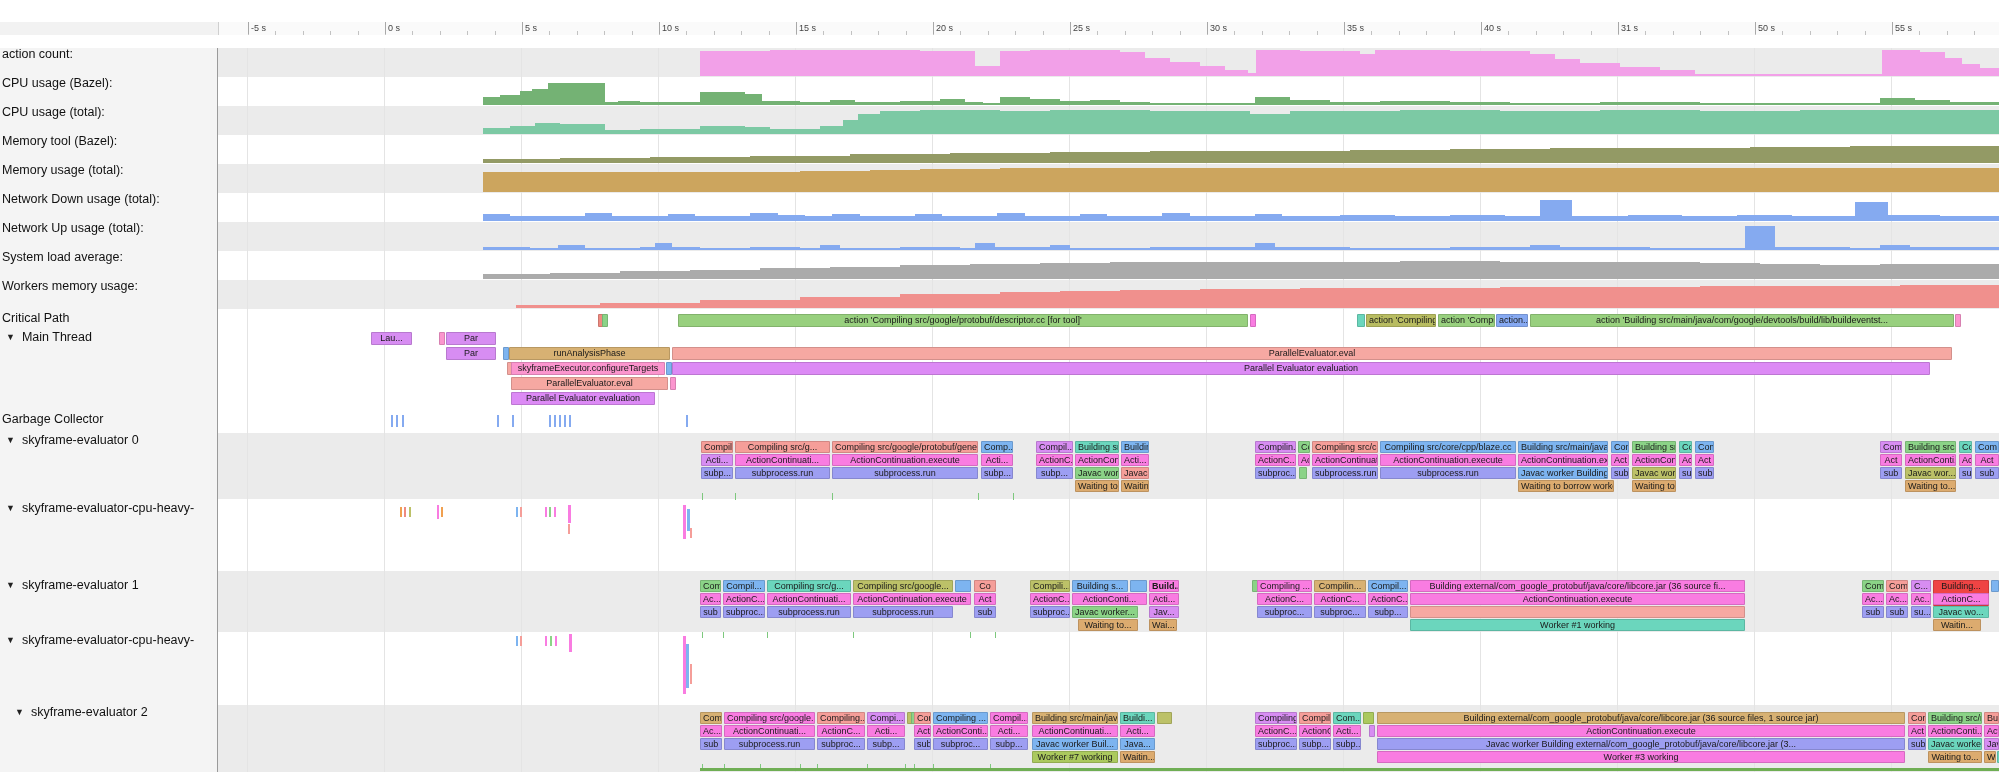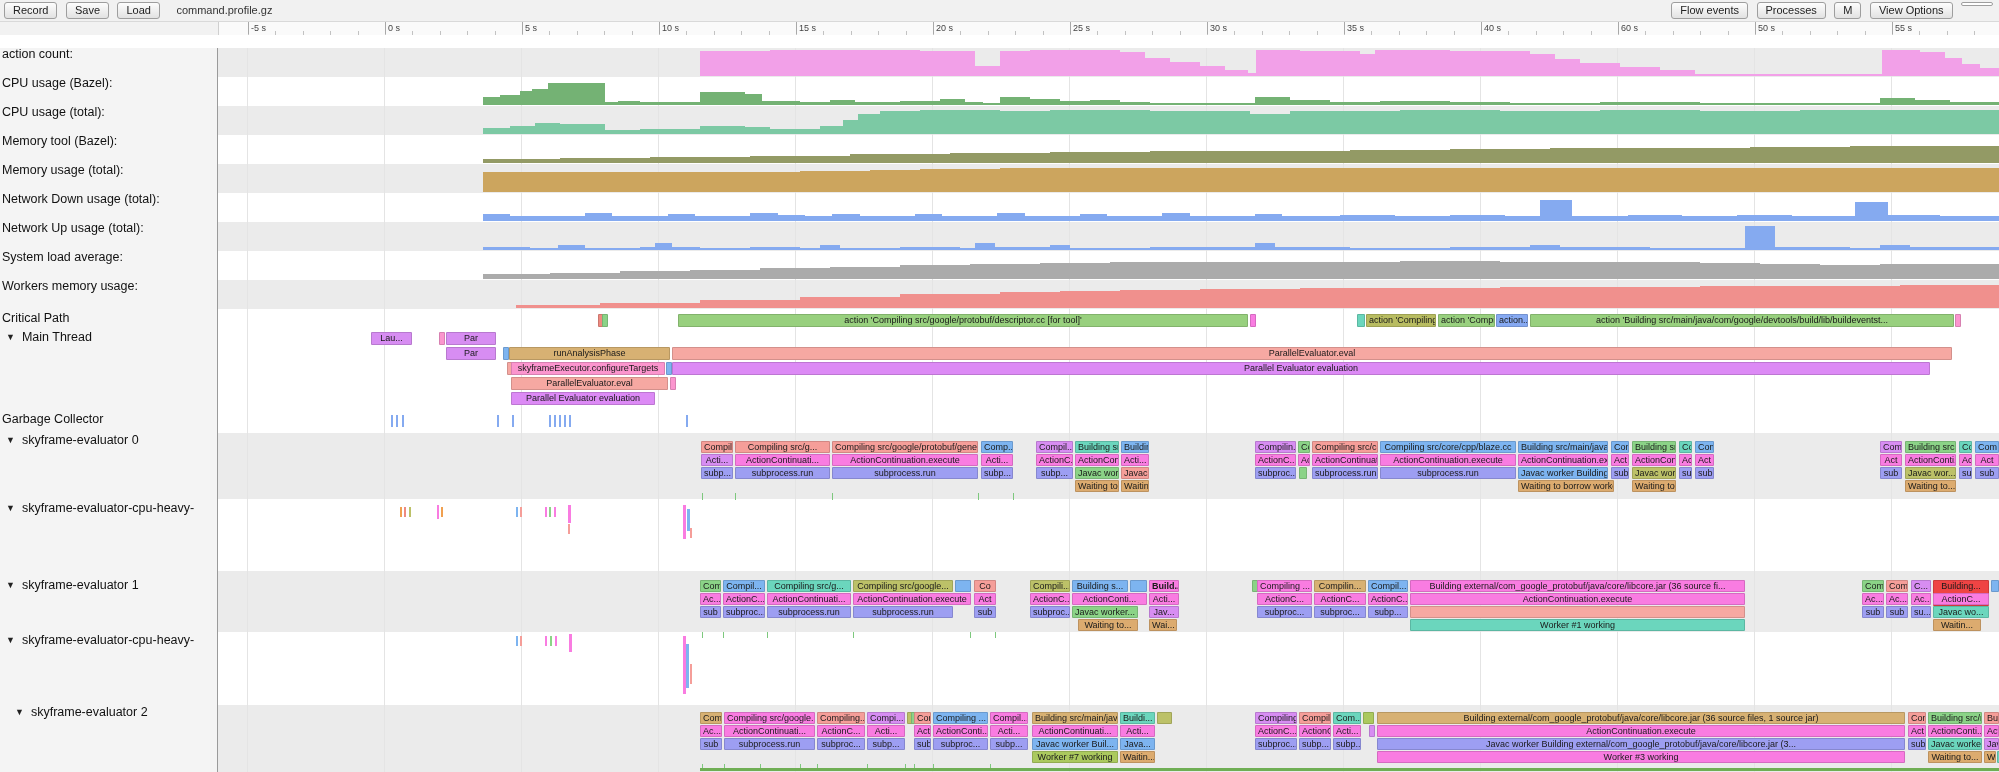--- a/index.html
+++ b/index.html
@@ -29,35 +29,20 @@
   .gline{position:absolute;top:0;width:1px;height:724px;background:#e4e4e4;}
   .counter{position:absolute;left:0;width:1781px;height:29px;}
   .slice{position:absolute;box-sizing:border-box;border:1px solid rgba(0,0,0,0.14);border-radius:1px;
          font-size:9px;line-height:10px;color:#1a1a1a;text-align:center;overflow:hidden;white-space:nowrap;padding:0 2px;}
   .mark{position:absolute;}
 </style>
 </head>
 <body>
 
 <div id="app">
-  <div id="toolbar">
-    <div id="tb-left">
-      <span class="tbtn">Record</span>
-      <span class="tbtn">Save</span>
-      <span class="tbtn">Load</span>
-      <span id="filename">command.profile.gz</span>
-    </div>
-    <div id="tb-right">
-      <span class="tbtn">Flow events</span>
-      <span class="tbtn">Processes</span>
-      <span class="tbtn">M</span>
-      <span class="tbtn">View Options</span>
-      <span class="tbtn" style="width:14px;background:#fff;"></span>
-    </div>
-  </div>
   <div id="ruler">
     <div id="ruler-canvas">
         <div class="rtick-minor" style="left: 29px;"></div>
         <div class="rtick-minor" style="left: 56.4px;"></div>
         <div class="rtick-minor" style="left: 83.8px;"></div>
         <div class="rtick-minor" style="left: 111.2px;"></div>
         <div class="rtick-minor" style="left: 138.6px;"></div>
         <div class="rtick-minor" style="left: 166px;"></div>
         <div class="rtick-minor" style="left: 193.4px;"></div>
         <div class="rtick-minor" style="left: 220.8px;"></div>
@@ -131,21 +116,21 @@
         <div class="rlabel" style="left: 717px;">20 s</div>
         <div class="rtick" style="left: 851px;"></div>
         <div class="rlabel" style="left: 854px;">25 s</div>
         <div class="rtick" style="left: 988px;"></div>
         <div class="rlabel" style="left: 991px;">30 s</div>
         <div class="rtick" style="left: 1125px;"></div>
         <div class="rlabel" style="left: 1128px; text-align: center;">35 s</div>
         <div class="rtick" style="left: 1262px;"></div>
         <div class="rlabel" style="left: 1265px;">40 s</div>
         <div class="rtick" style="left: 1399px;"></div>
-        <div class="rlabel" style="left: 1402px;">60 s</div>
+        <div class="rlabel" style="left: 1402px;">31 s</div>
         <div class="rtick" style="left: 1536px;"></div>
         <div class="rlabel" style="left: 1539px;">50 s</div>
         <div class="rtick" style="left: 1673px;"></div>
         <div class="rlabel" style="left: 1676px;">55 s</div>
       </div>
   </div>
   <div id="gutter">
       <div class="tlabel" style="left: 2px; top: -1px;"><span>action count:</span></div>
       <div class="tlabel" style="left: 2px; top: 28px;"><span>CPU usage (Bazel):</span></div>
       <div class="tlabel" style="left: 2px; top: 57px;"><span>CPU usage (total):</span></div>

